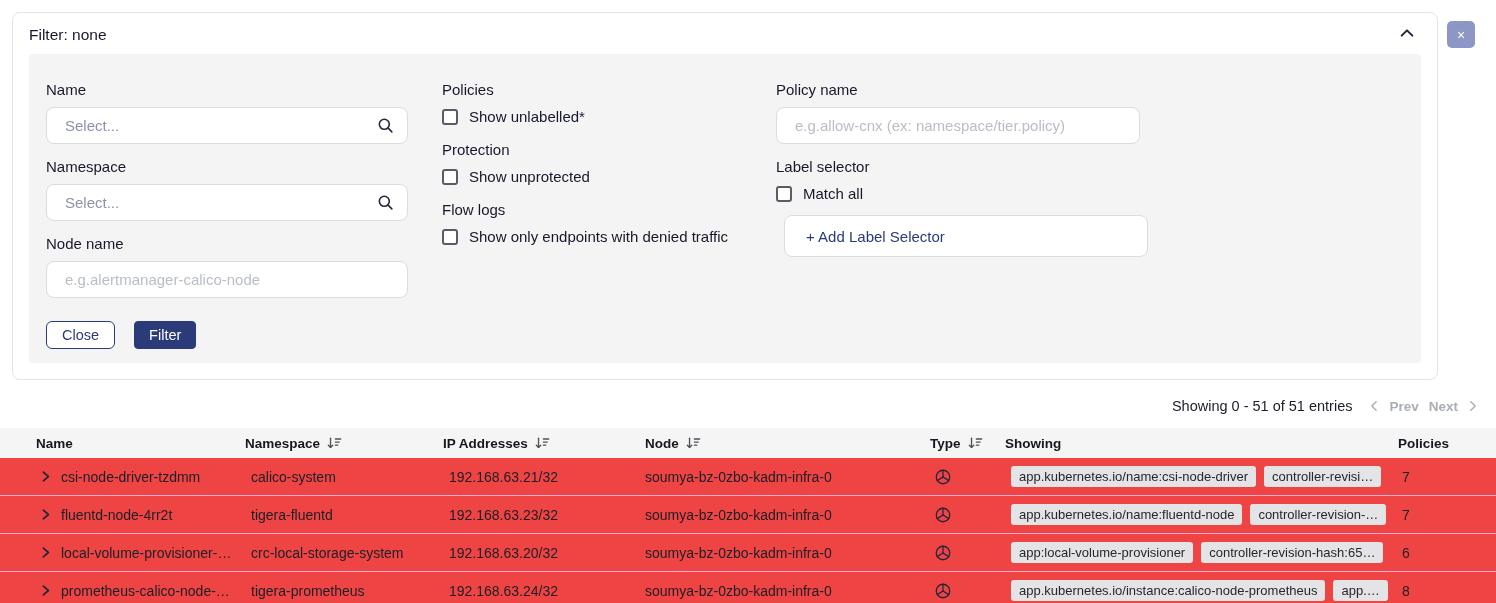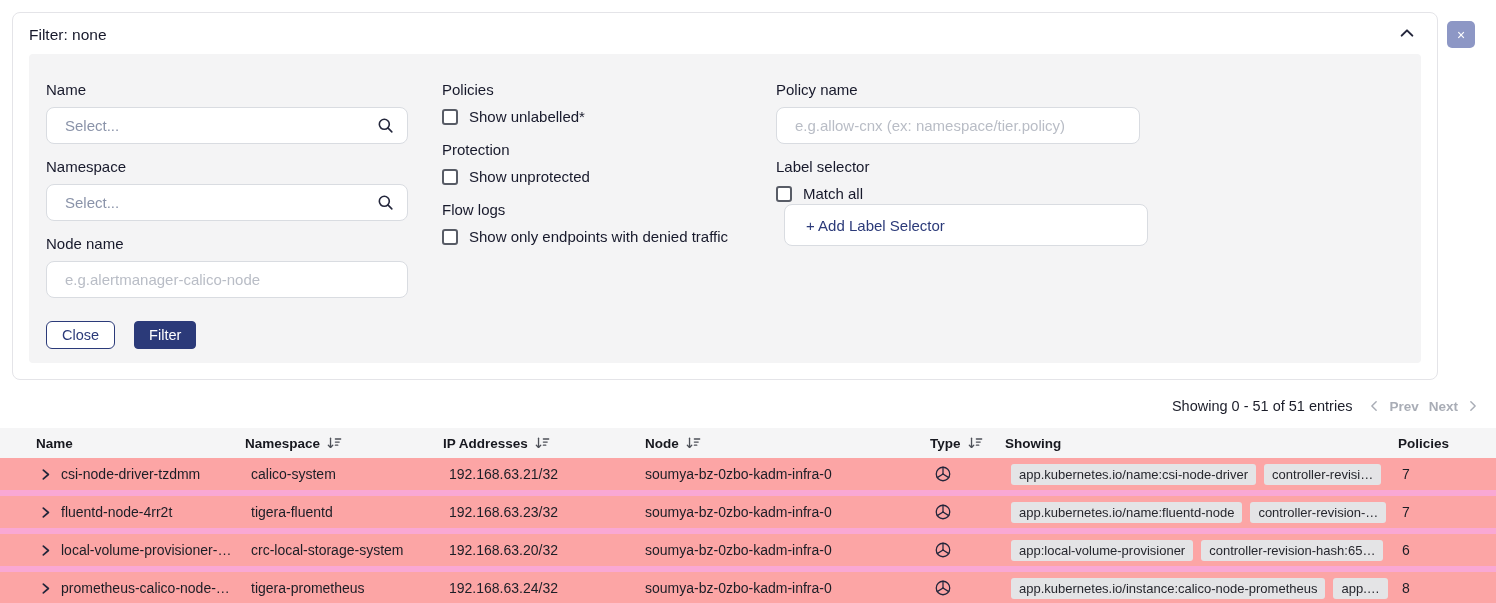--- a/index.html
+++ b/index.html
@@ -106,21 +106,21 @@
   .trow {
     display: grid;
     grid-template-columns: 245px 198px 202px 280px 72px 393px 106px;
     align-items: center;
   }
   .thead { background: #f5f5f6; height: 30px; font-weight: bold; font-size: 13.5px; color: #17181f; }
   .th { display: flex; align-items: center; gap: 7px; }
   .th-0 { padding-left: 36px; }
   .th-4 { padding-left: 5px; }
   .th-5, .th-6 { padding-left: 8px; }
-  .tbody-row { height: 38px; border-bottom: 6px solid #f9a8d4; background: #fca5a5; }
+  .tbody-row { height: 38px; border-bottom: 1px solid #f9a8d4; background: #ef4444; }
   .td { overflow: hidden; white-space: nowrap; }
   .td-name { display: flex; align-items: center; gap: 10px; padding-left: 40px; }
   .expand-chevron { display: flex; align-items: center; cursor: pointer; }
   .td-ns, .td-ip { padding-left: 6px; }
   .td-type { padding-left: 9px; display: flex; align-items: center; }
   .td-labels { padding-left: 14px; display: flex; gap: 8px; }
   .pill {
     background: #e4e4e6; border-radius: 3px; padding: 3px 8px;
     font-size: 13px; color: #26272e; white-space: nowrap;
   }
@@ -207,21 +207,21 @@
 
       <div class="fcol3">
         <div class="field">
           <label class="field-label">Policy name</label>
           <div class="input-wrap">
             <input class="text-input hint-input no-icon" placeholder="e.g.allow-cnx (ex: namespace/tier.policy)" style="">
           </div>
         </div>
         <div>
           <span class="section-label">Label selector</span>
-          <div class="check-row" style="">
+          <div class="check-row" style="margin-bottom: 11px;">
             <input type="checkbox" class="checkbox" style="">
             <span class="check-label">Match all</span>
           </div>
           <button class="add-selector-btn">+ Add Label Selector</button>
         </div>
       </div>
     </div>
   </div>
 
   <button class="close-x">

